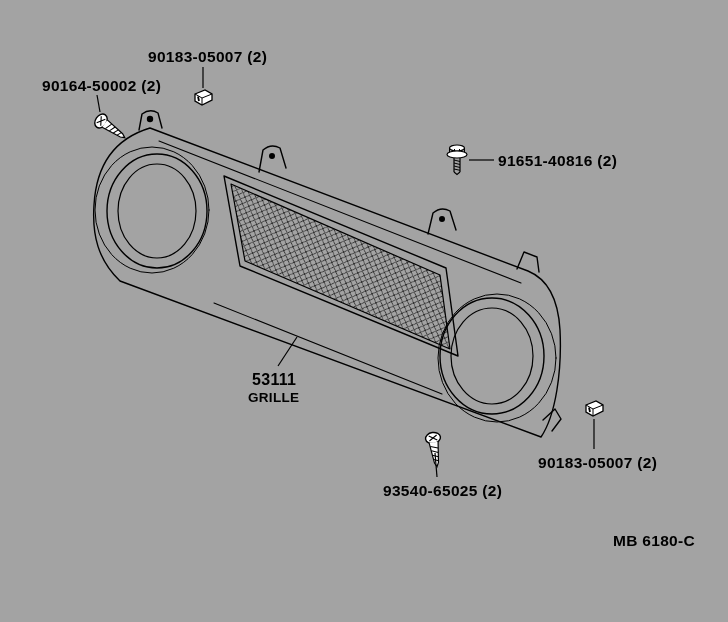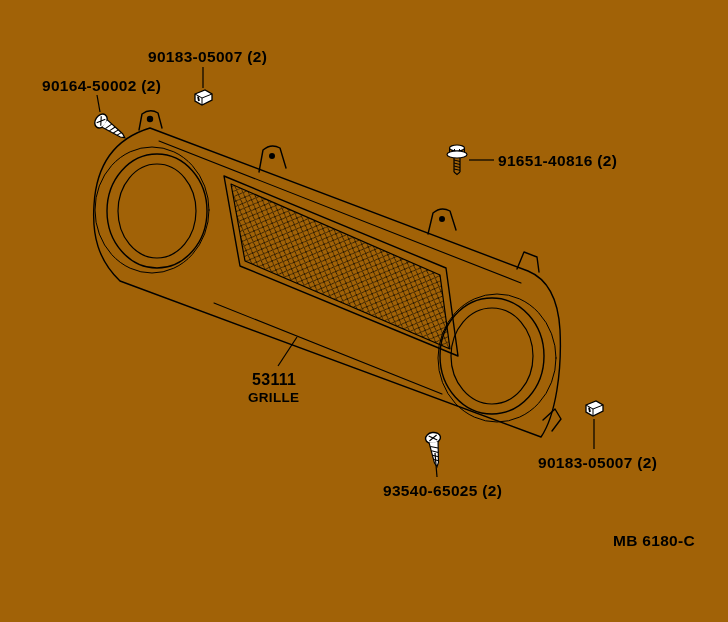--- a/index.html
+++ b/index.html
@@ -1,19 +1,19 @@
 <!DOCTYPE html>
 <html><head>
 <meta charset="utf-8">
 <style>
   html,body{margin:0;padding:0;background:#ffffff;}
   .canvas{
     position:relative;
     width:728px;height:622px;
-    background:#a16207;
+    background:#a3a3a3;
     overflow:hidden;
     font-family:"Liberation Sans",sans-serif;
   }
   svg{display:block;}
   text{
     font-family:"Liberation Sans",sans-serif;
     font-weight:700;
     fill:#000000;
     letter-spacing:.3px;
   }

